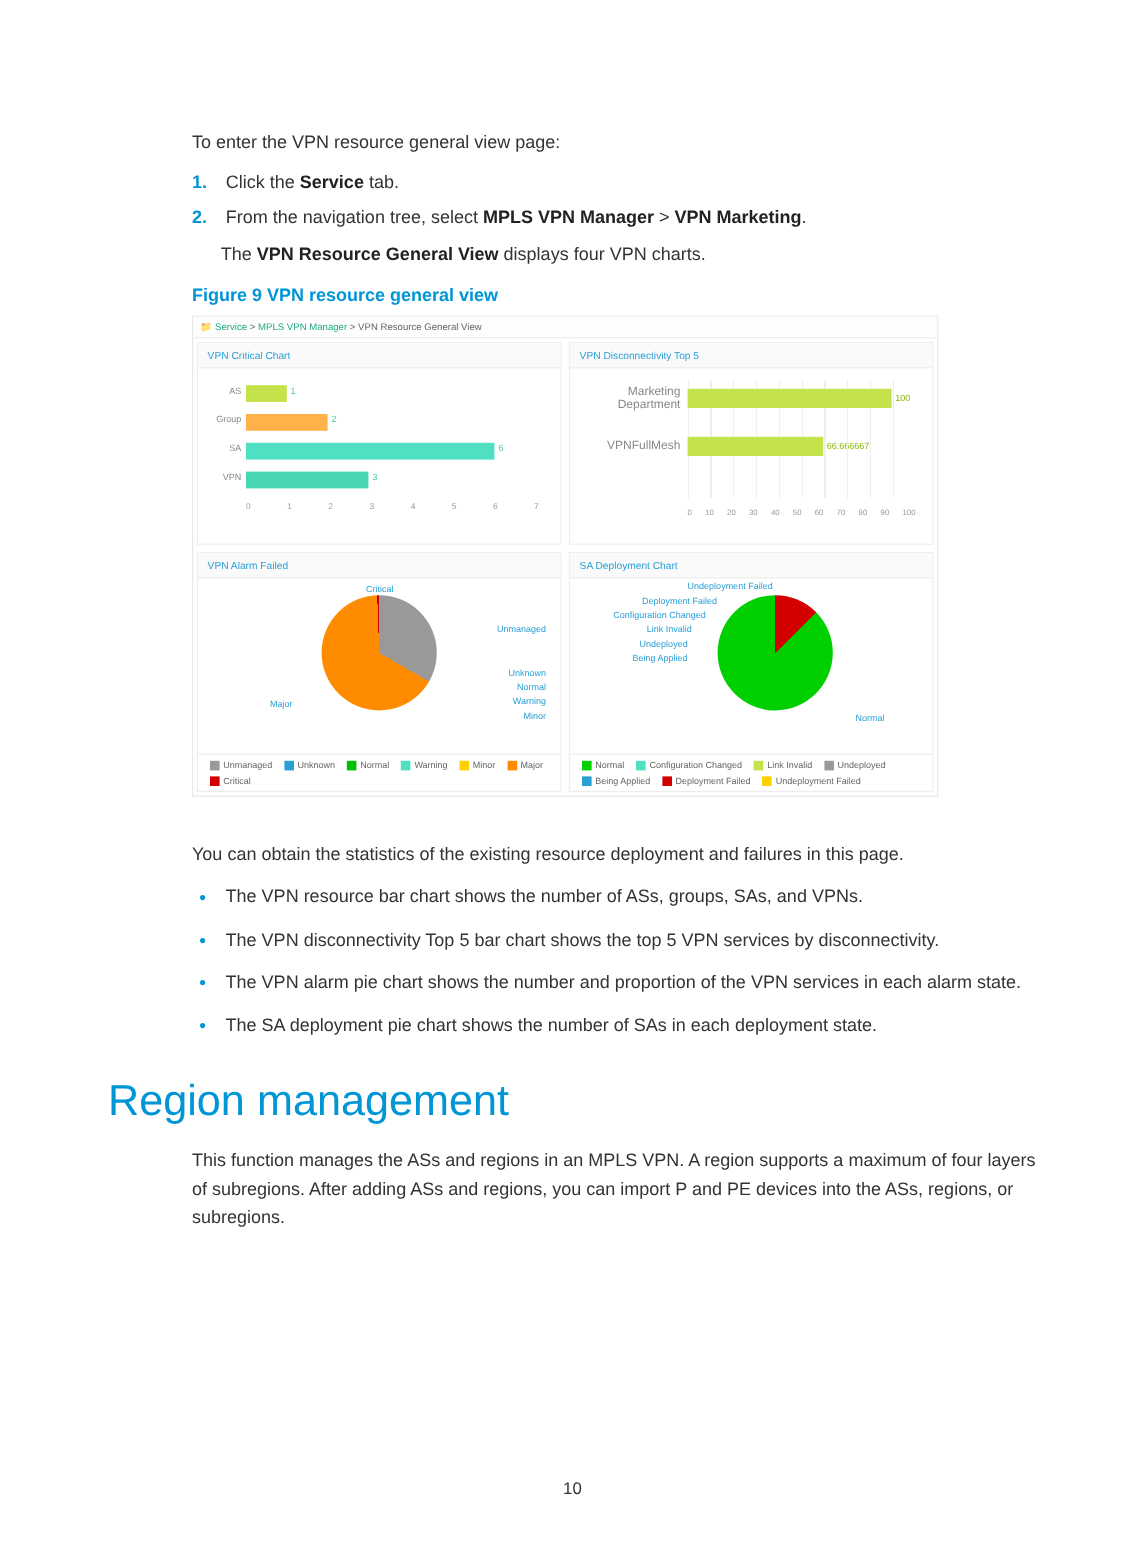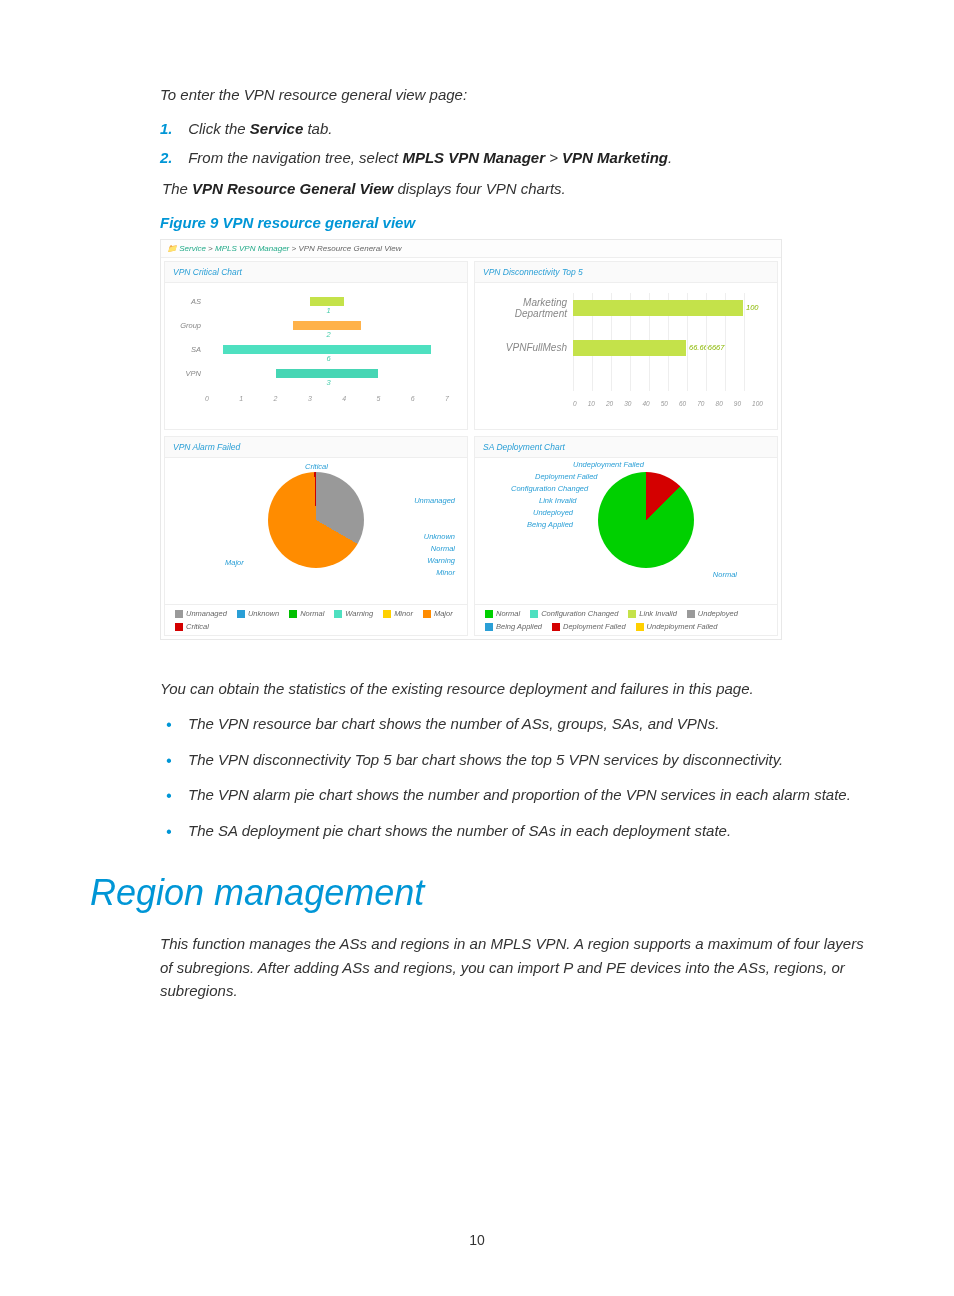--- a/index.html
+++ b/index.html
@@ -7,48 +7,47 @@
   body {
     width: 954px;
     height: 1296px;
     font-family: Arial, Helvetica, sans-serif;
     font-size: 15px;
     color: #333;
     position: relative;
     background: #fff;
   }
   .page {
-    padding: 84px 90px 0 90px;
-    font-style: italic;
+    padding: 108px 90px 0 90px;
   }
   .indent1 { margin-left: 70px; }
   p { margin: 0 0 14px 0; line-height: 1.45; }
   ol.steps { list-style: none; padding: 0; margin: 0 0 6px 70px; }
   ol.steps li { margin-bottom: 12px; }
   ol.steps .num { color: #0096d6; font-weight: bold; display: inline-block; width: 24px; }
-  .subtext { margin-left: 72px; }
+  .subtext { margin-left: 94px; }
   .fig-caption { color: #0096d6; font-weight: bold; margin: 10px 0 8px 70px; font-size: 15px; }
   .screenshot {
     margin-left: 70px;
     width: 620px;
     border: 1px solid #e8e8e8;
     background: #fff;
     font-size: 8px;
     color: #888;
   }
   .bc { padding: 4px 6px; color: #666; background: #fdfdfd; border-bottom: 1px solid #eee; }
   .bc a { color: #2a8; text-decoration: none; }
   .quad { display: grid; grid-template-columns: 1fr 1fr; }
   .panel { border: 1px solid #eee; margin: 3px; background: #fff; }
   .panel-h { padding: 5px 8px; color: #2a9fd6; border-bottom: 1px solid #eee; background: #fafafa; font-size: 8.5px; }
   .panel-b { padding: 8px 6px; height: 130px; position: relative; }
 
   
   .hbars { padding: 6px 12px 2px 34px; position: relative; }
-  .hrow { display: flex; align-items: center; height: 18px; margin-bottom: 6px; flex-direction: column; }
+  .hrow { display: flex; height: 18px; margin-bottom: 6px; }
   .hrow .lbl { position: absolute; left: 0; width: 30px; text-align: right; font-size: 7.5px; color: #888; }
   .hrow .bar { height: 14px; }
   .hrow .val { font-size: 7.5px; color: #4ca; margin-left: 3px; }
   .xaxis { display: flex; justify-content: space-between; font-size: 7px; color: #999; padding: 2px 0 0 0; }
 
   
   .dpanel { padding: 14px 14px 4px 14px; position: relative; height: 112px; }
   .drow { display: flex; align-items: center; height: 22px; margin-bottom: 18px; }
   .drow .dl { width: 78px; text-align: right; font-size: 10px; color: #888; padding-right: 6px; }
   .drow .db { height: 16px; background: #c4e24a; position: relative; }

